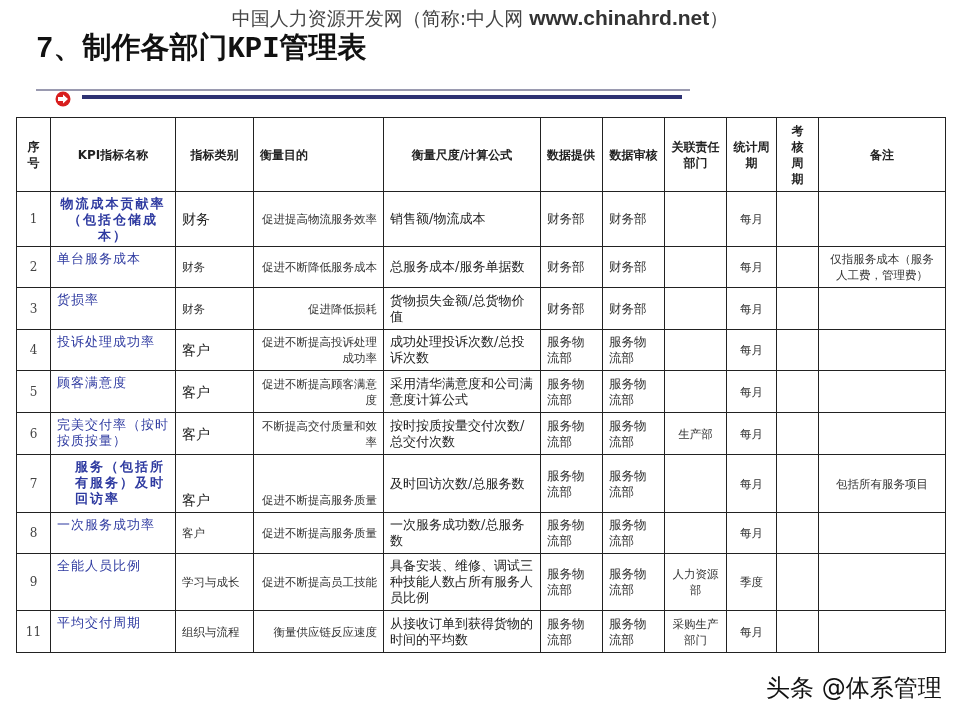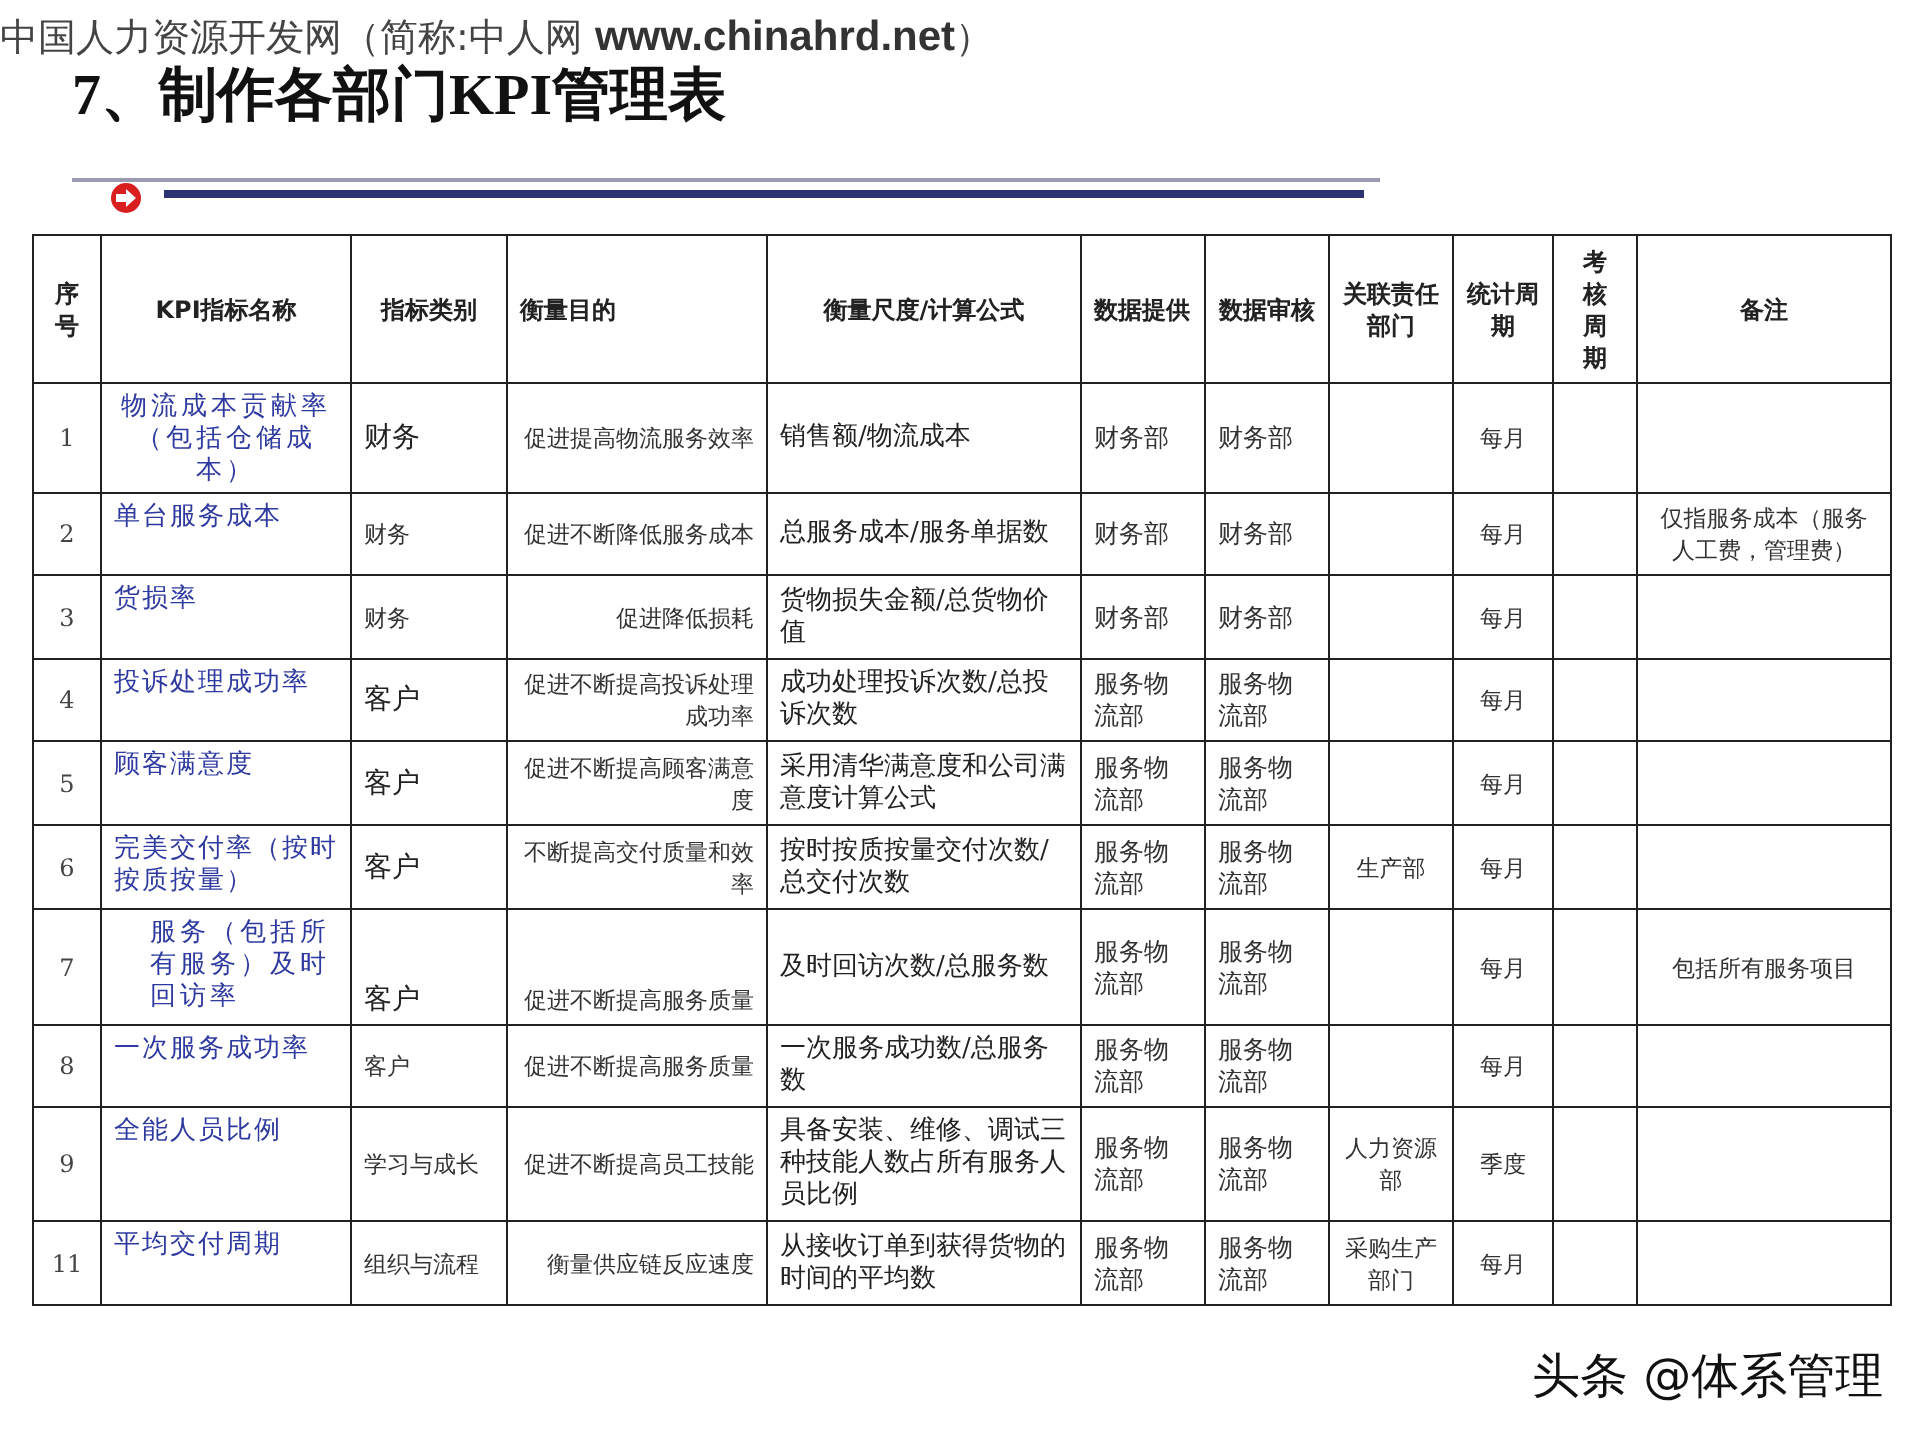--- a/index.html
+++ b/index.html
@@ -1,33 +1,33 @@
 <!DOCTYPE html>
 <html><head>
 <meta charset="utf-8">
 <style>
   html, body { margin:0; padding:0; }
   body { width:960px; height:720px; background:#ffffff; position:relative; overflow:hidden;
          font-family:"DejaVu Serif", serif; color:#222; }
-  .site-header { position:absolute; left:0; top:6px; width:960px; text-align:left;
+  .site-header { position:absolute; left:0; top:6px; width:960px; text-align:center;
          font-family:"DejaVu Sans", sans-serif; font-size:19px; color:#444; letter-spacing:0px; }
   .site-header .url { font-family:"Liberation Sans", sans-serif; font-weight:bold; color:#333; font-size:21px; }
-  .page-title { position:absolute; left:36px; top:28px; font-family:Liberation Serif, serif;
+  .page-title { position:absolute; left:36px; top:28px; font-family:Liberation Mono, monospace;
          font-weight:bold; font-size:29px; color:#111; }
   .rule-gray { position:absolute; left:36px; top:89px; width:654px; height:2px; background:#9a9ab0; }
   .rule-navy { position:absolute; left:82px; top:95px; width:600px; height:4px; background:#2e3273; }
   .arrow-icon { position:absolute; left:55px; top:91px; width:16px; height:16px; }
   table.kpi { position:absolute; left:16px; top:117px; border-collapse:collapse; table-layout:fixed; width:929px; }
   table.kpi td, table.kpi th { border:1.5px solid #222; padding:2px 6px; vertical-align:middle;
          font-size:12px; line-height:16px; overflow:hidden; }
   table.kpi th { font-family:"DejaVu Sans", sans-serif; font-weight:bold; font-size:12px; text-align:center; height:69px; }
   table.kpi th.left { text-align:left; }
   .c-num { text-align:center; color:#444; }
   .c-name { color:#2e3aa0; font-size:13px !important; vertical-align:top !important; padding-top:4px !important; letter-spacing:1px; }
-  .c-name.justify { text-align:center; letter-spacing:2px; }
+  .c-name.justify { text-align:center; letter-spacing:2px;font-weight:bold; }
   .c-cat-lg { font-size:14px !important; }
   .c-cat-sm { font-size:11.5px !important; color:#333; }
   .c-purpose { font-size:11.5px !important; color:#333;text-align:right; }
   .c-formula { font-size:13px !important; color:#222; }
   .c-dept { font-size:12.5px !important; color:#333; }
   .c-center { text-align:center; font-size:11.5px !important; color:#333; }
   .c-note { text-align:center; font-size:11.5px !important; color:#333; }
   .bottom { vertical-align:bottom !important; padding-bottom:4px !important; }
   .watermark { position:absolute; left:762px; top:672px; font-family:"DejaVu Sans", sans-serif;
          font-size:24px; color:#111; background:rgba(255,255,255,0.85); padding:0 4px;

